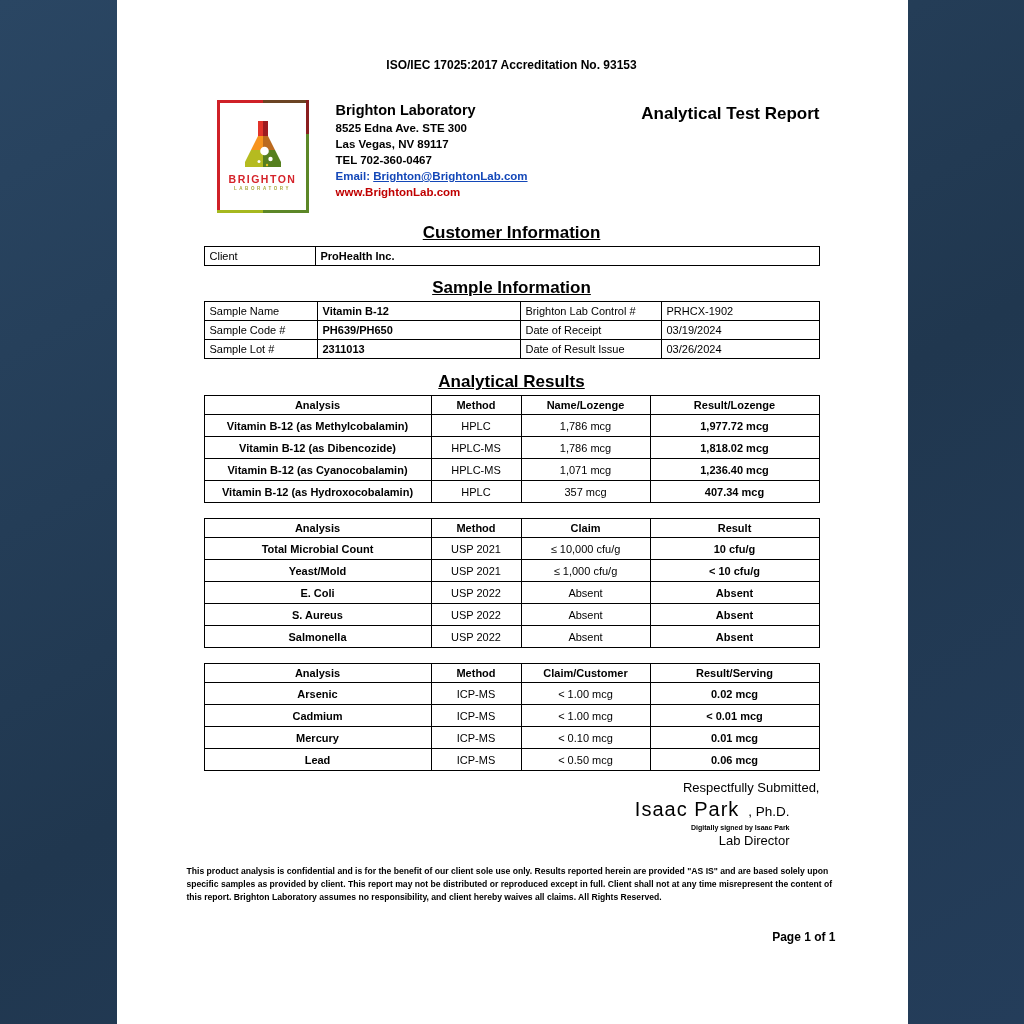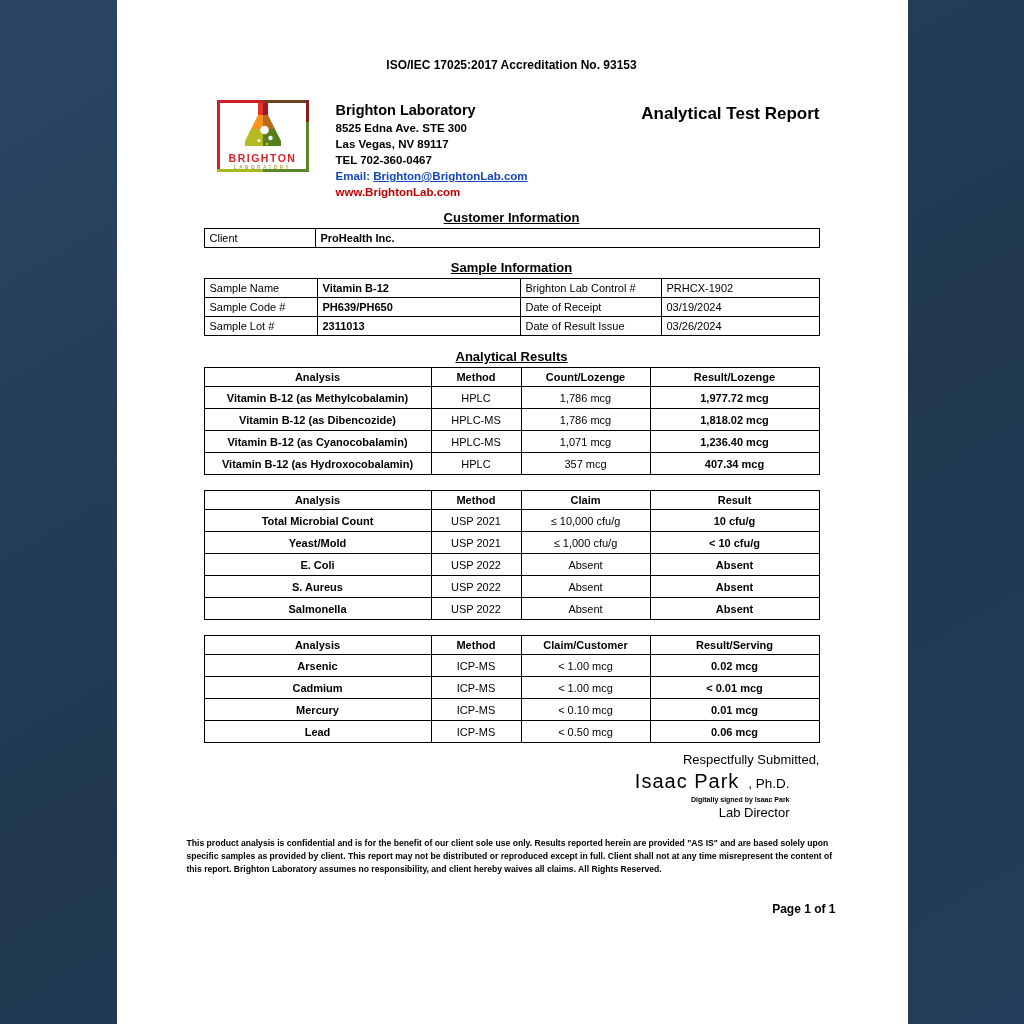--- a/index.html
+++ b/index.html
@@ -10,38 +10,38 @@
     font-family:"Liberation Sans",sans-serif;color:#000;
   }
   .sheet{
     width:791px;height:1024px;background:#ffffff;
     box-sizing:border-box;padding:58px 88px 0 87px;overflow:hidden;
   }
   .accreditation{font-size:12px;font-weight:bold;text-align:center;margin:0 0 28px 0;}
 
   
   .header-row{display:flex;align-items:flex-start;}
-  .logo{position:relative;width:92px;height:72px;margin-left:13px;flex:0 0 auto;box-sizing:border-box;padding-top:0;}
+  .logo{position:relative;width:92px;height:113px;margin-left:13px;flex:0 0 auto;box-sizing:border-box;padding-top:21px;}
   .logo .b-top{position:absolute;top:0;left:0;right:0;height:3px;background:linear-gradient(90deg,#cf2027 50%,#6b4423 50%);}
   .logo .b-left{position:absolute;top:0;left:0;bottom:0;width:3px;background:#cf2027;}
   .logo .b-right{position:absolute;top:0;right:0;bottom:0;width:3px;background:linear-gradient(180deg,#8a1e1f 30%,#5c8727 30%);}
   .logo .b-bottom{position:absolute;bottom:0;left:0;right:0;height:3px;background:linear-gradient(90deg,#a6b81f 50%,#5c8727 50%);}
   .logo svg{display:block;margin:0 auto;}
   .logo-name{font-size:10.5px;font-weight:bold;letter-spacing:1.5px;color:#d5232a;text-align:center;margin-top:2px;}
   .logo-sub{font-size:4.5px;font-weight:bold;letter-spacing:2.6px;color:#a8a83a;text-align:center;margin-top:1px;}
 
   .lab-info{margin-left:27px;font-size:11.5px;font-weight:bold;line-height:16px;padding-top:2px;}
   .lab-name{font-size:14.5px;font-weight:bold;margin-bottom:2px;}
   .lab-email a{color:#1347b8;font-weight:bold;text-decoration:underline;}
   .lab-site{color:#c00000;font-weight:bold;}
 
   .report-title{margin-left:auto;font-size:17px;font-weight:bold;padding-top:4px;white-space:nowrap;}
 
   
-  .section-heading{font-size:13px;font-weight:bold;text-decoration:underline;text-align:center;margin:0 0 3px 0;}
+  .section-heading{font-size:17px;font-weight:bold;text-decoration:underline;text-align:center;margin:0 0 3px 0;}
   .mt10{margin-top:10px;} .mt12{margin-top:12px;} .mt13{margin-top:13px;}
 
   
   table{border-collapse:collapse;width:100%;font-size:11px;table-layout:fixed;}
   td,th{border:1px solid #000;padding:3px 5px;vertical-align:middle;}
   th{font-weight:bold;text-align:center;}
   .b{font-weight:bold;}
   .ctr{text-align:center;}
   .info-table td{text-align:left;}
   .cust-c1{width:100px;}
@@ -137,21 +137,21 @@
   </tbody>
     </table>
 
   <h2 class="section-heading mt13">Analytical Results</h2>
 
   <table class="results">
     <tbody>
         <tr>
       <th class="res-c1">Analysis</th>
       <th class="res-c2">Method</th>
-      <th class="res-c3">Count/Lozenge</th>
+      <th class="res-c3">Name/Lozenge</th>
       <th>Result/Lozenge</th>
     </tr>
     <tr>
       <td class="b">Vitamin B-12 (as Methylcobalamin)</td>
       <td>HPLC</td>
       <td>1,786 mcg</td>
       <td class="b">1,977.72 mcg</td>
     </tr>
     <tr>
       <td class="b">Vitamin B-12 (as Dibencozide)</td>

